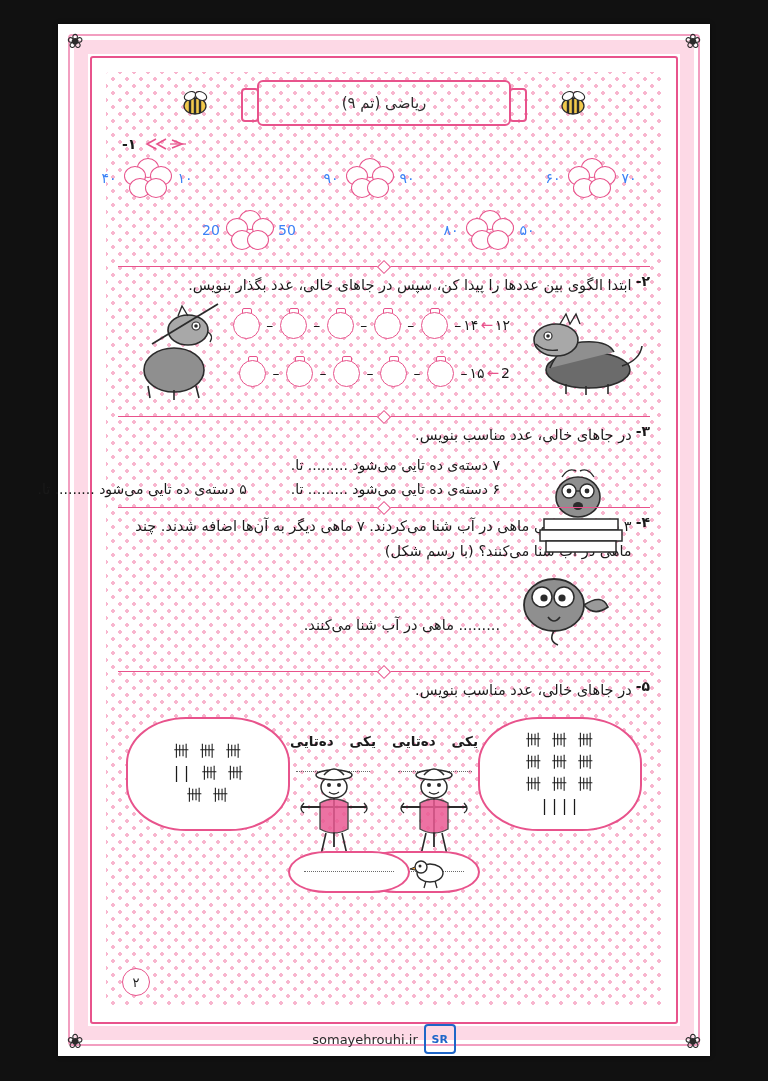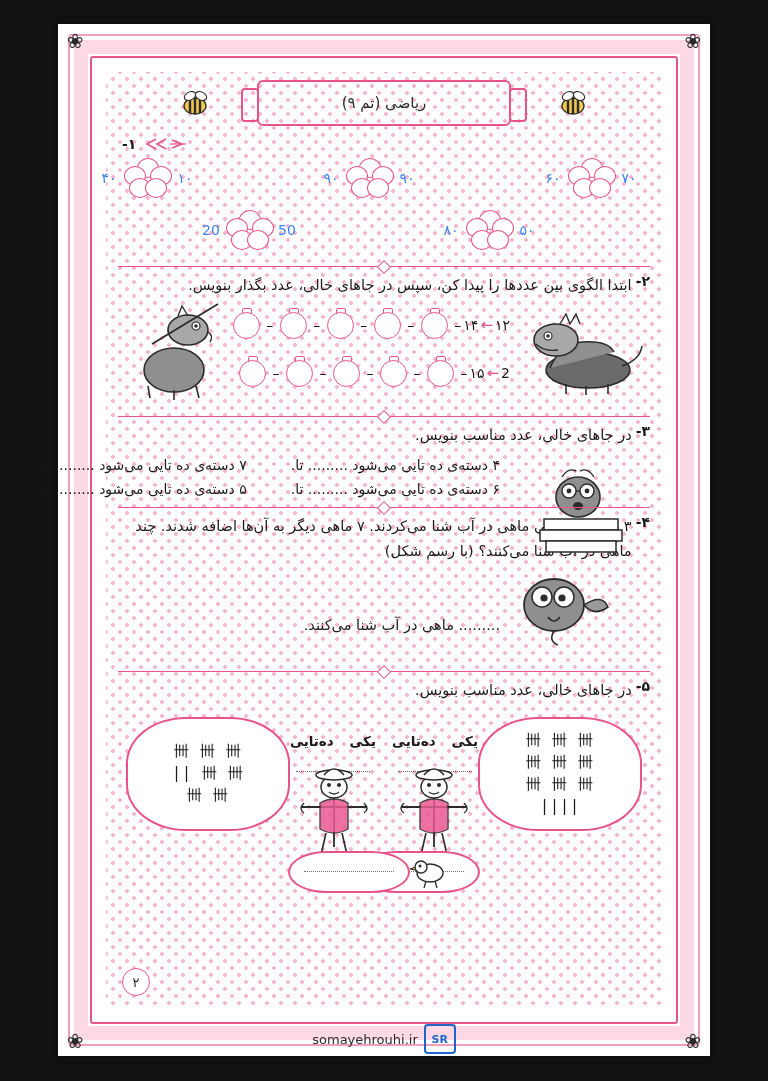--- a/index.html
+++ b/index.html
@@ -391,21 +391,20 @@
           <circle cx="61" cy="30" r="7" fill="#fff" stroke="#2b2b2b" stroke-width="1.4"></circle>
           <circle cx="43" cy="30" r="2.4" fill="#2b2b2b"></circle>
           <circle cx="61" cy="30" r="2.4" fill="#2b2b2b"></circle>
           <path d="M50 30 L54 30" stroke="#2b2b2b" stroke-width="1.4"></path>
           <ellipse cx="52" cy="45" rx="5" ry="4" fill="#2b2b2b"></ellipse>
           <path d="M36 16 q6 -10 14 -6 M68 16 q-6 -10 -14 -6" stroke="#2b2b2b" stroke-width="1.4" fill="none"></path>
         </svg>
       </div>
       <div class="q3grid">
         <div class="q3line">
-          <span class="q3cell">۴ دسته‌ی ده تایی می‌شود ......... تا.</span>
           <span class="q3cell">۷ دسته‌ی ده تایی می‌شود ......... تا.</span>
         </div>
         <div class="q3line">
           <span class="q3cell">۶ دسته‌ی ده تایی می‌شود ......... تا.</span>
           <span class="q3cell">۵ دسته‌ی ده تایی می‌شود ......... تا.</span>
         </div>
       </div>
     </div>
 
     <div class="rowline"></div>

